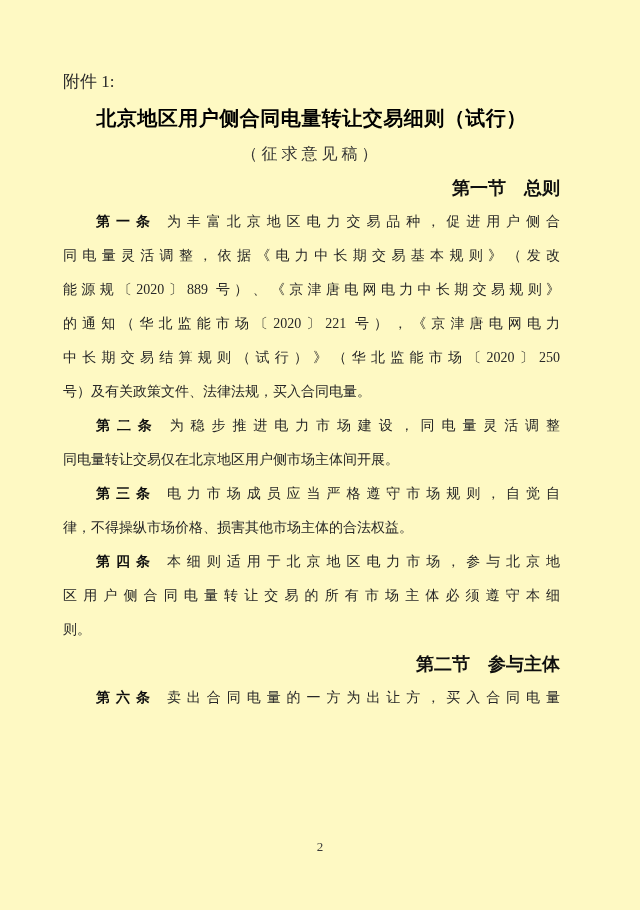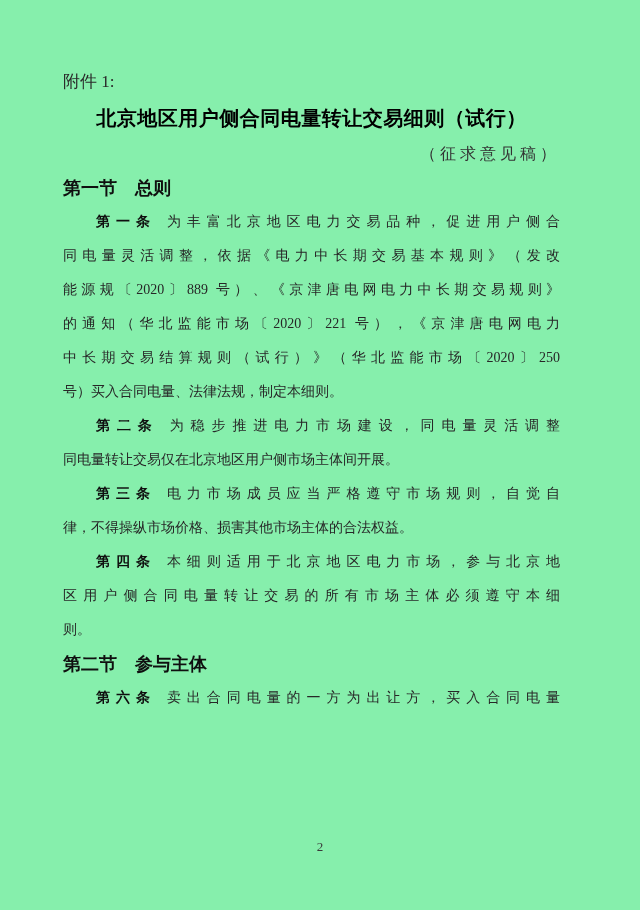--- a/index.html
+++ b/index.html
@@ -1,20 +1,20 @@
 <!DOCTYPE html>
 <html><head>
 <meta charset="utf-8">
 <style>
   html, body { margin: 0; padding: 0; background: #ffffff; }
   .page {
     position: relative;
     width: 640px;
     height: 910px;
-    background: #86efac;
+    background: #fef9c3;
     overflow: hidden;
     font-family: "Liberation Serif", serif;
     color: #272727;
   }
   .content {
     position: absolute;
     left: 63px;
     top: 65px;
     width: 497px;
   }
@@ -29,28 +29,28 @@
     font-size: 20px;
     line-height: 34px;
     font-weight: 700;
     text-align: center;
     letter-spacing: 0.5px;
     color: #000000;
   }
   .subtitle {
     font-size: 16px;
     line-height: 34px;
-    text-align: right;
+    text-align: center;
     letter-spacing: 4px;
     color: #333333;
   }
   .sec-heading {
     font-size: 18px;
     line-height: 34px;
-    text-align: left;
+    text-align: right;
     font-weight: 700;
     color: #0f0f0f;
   }
   .bl {
     font-size: 14px;
     line-height: 34px;
     text-align: justify;
     text-justify: inter-character;
     color: #272727;
     white-space: nowrap;
@@ -90,21 +90,21 @@
     <div class="subtitle">（征求意见稿）</div>
 
     <div class="sec-heading">第一节　总则</div>
 
     <div class="para">
       <div class="bl fill ind"><span class="lbl">第一条</span><span>为丰富北京地区电力交易品种，促进用户侧合</span></div>
       <div class="bl fill">同电量灵活调整，依据《电力中长期交易基本规则》（发改</div>
       <div class="bl fill">能源规〔2020〕889 号）、《京津唐电网电力中长期交易规则》</div>
       <div class="bl fill">的通知（华北监能市场〔2020〕221 号），《京津唐电网电力</div>
       <div class="bl fill">中长期交易结算规则（试行）》（华北监能市场〔2020〕250</div>
-      <div class="bl">号）买入合同电量、法律法规，制定本细则。</div>
+      <div class="bl">号）及有关政策文件、法律法规，买入合同电量。</div>
     </div>
 
     <div class="para">
       <div class="bl fill ind"><span class="lbl">第二条</span><span>为稳步推进电力市场建设，同电量灵活调整</span></div>
       <div class="bl">同电量转让交易仅在北京地区用户侧市场主体间开展。</div>
     </div>
 
     <div class="para">
       <div class="bl fill ind"><span class="lbl">第三条</span><span>电力市场成员应当严格遵守市场规则，自觉自</span></div>
       <div class="bl">律，不得操纵市场价格、损害其他市场主体的合法权益。</div>

